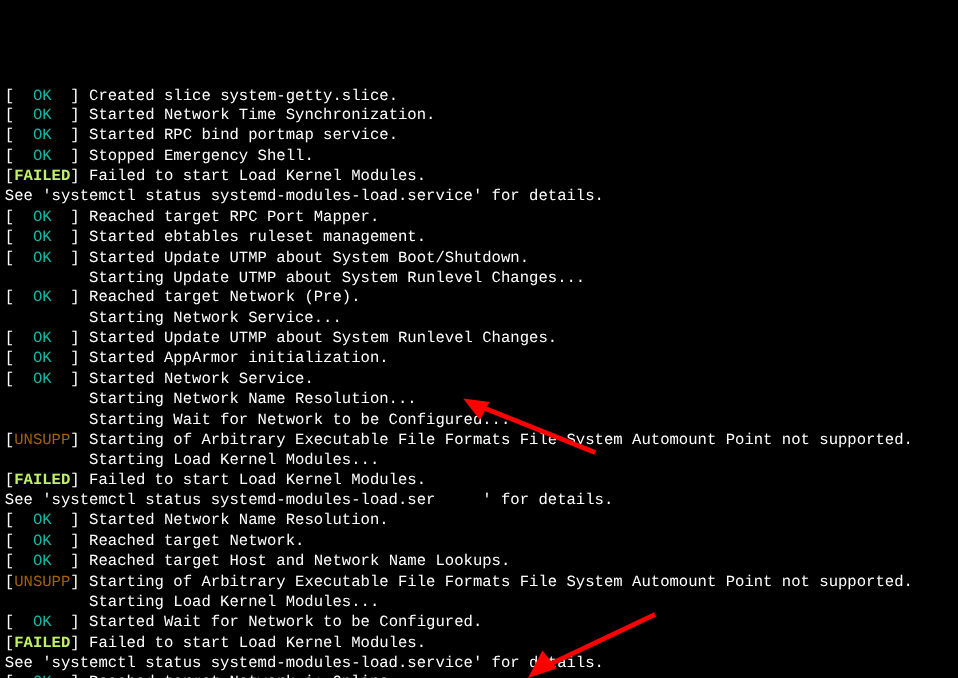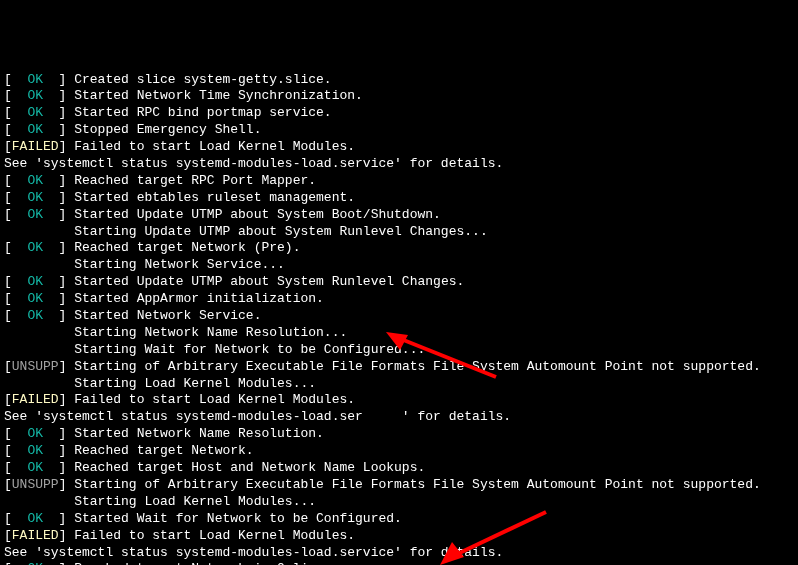--- a/index.html
+++ b/index.html
@@ -8,22 +8,22 @@
       font-family: 'Courier New', monospace;
       font-size: 13px;
       line-height: 1.3;
       margin: 0;
       padding: 4px;
       white-space: pre;
       position: relative;
     }
     .line { display: block; }
     .ok { color: #14b8a6; }
-    .failed { color: #fef9c3; }
-    .unsupp { color: #a3a3a3; }
+    .failed { color: #bef264; font-weight: bold; }
+    .unsupp { color: #a16207; }
     .arrow {
       position: absolute;
     }
     .arrow svg {
       overflow: visible;
     }
   </style>
 </head>
 <body>
 

